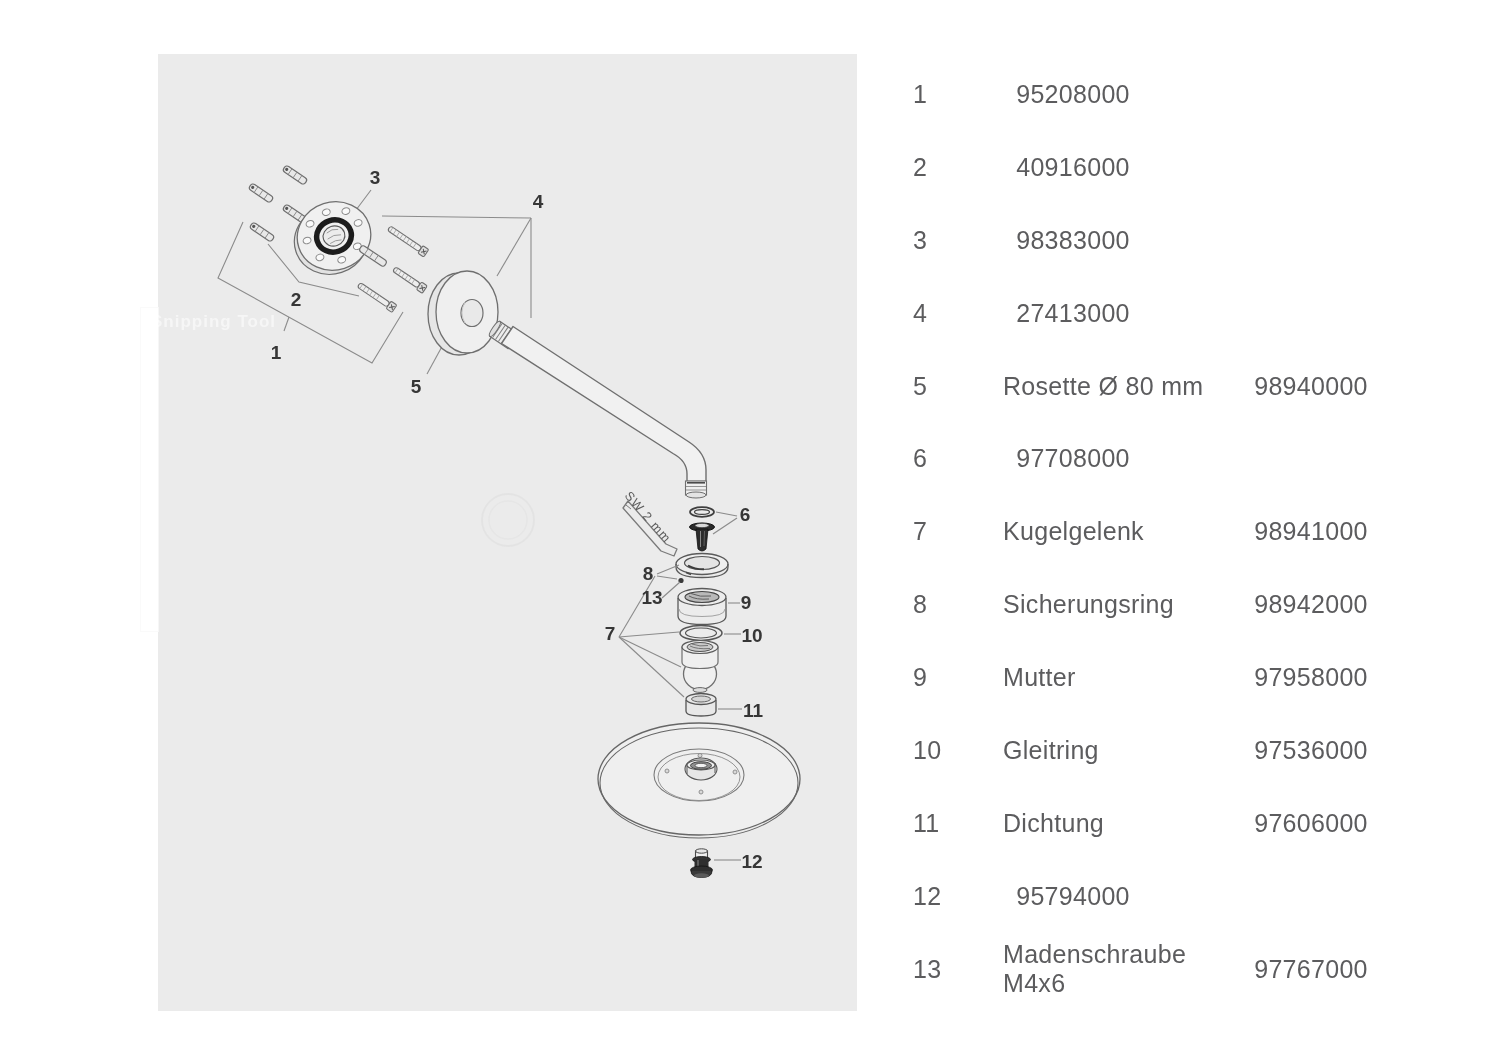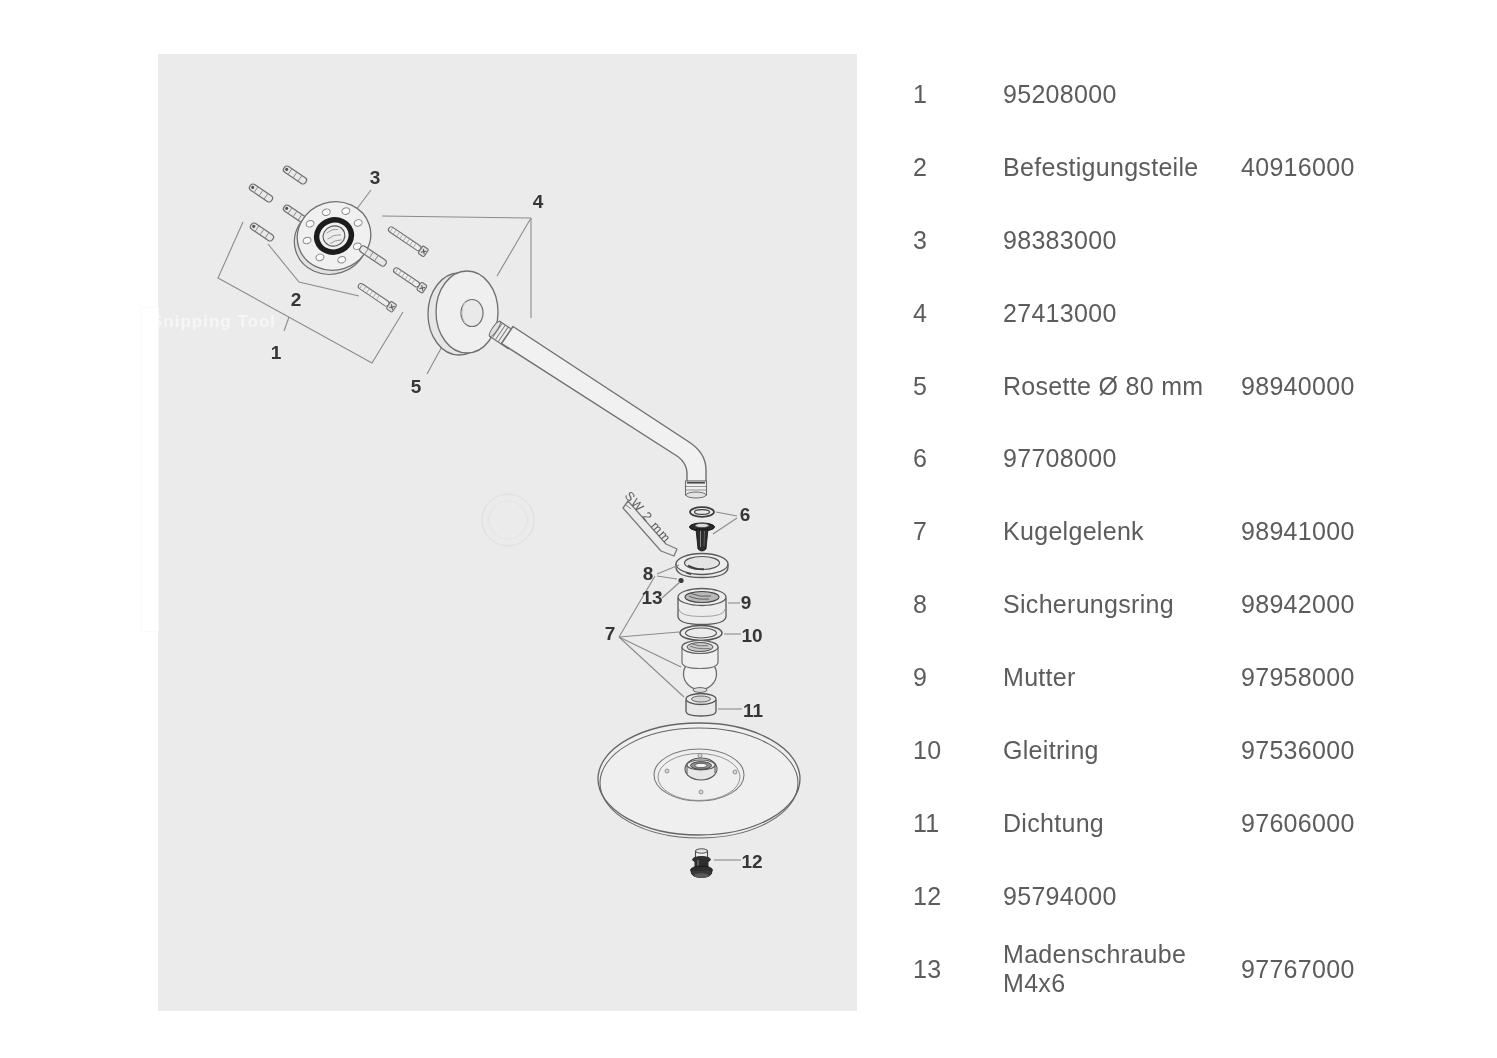--- a/index.html
+++ b/index.html
@@ -22,21 +22,21 @@
   .diagram-svg{position:absolute;left:158px;top:54px;}
   .parts-table{
     position:absolute;left:913px;top:58px;width:468px;
   }
   .part-row{
     display:flex;align-items:center;height:72.9px;
     color:#5c5c5e;font-size:25px;font-weight:400;letter-spacing:0.3px;
   }
   .part-position{width:90px;flex:none;}
   .part-name{flex:1;}
-  .part-number{width:140px;flex:none;text-align:left;}
+  .part-number{width:140px;flex:none;text-align:center;}
   svg text.callout{
     font-family:"Liberation Sans",sans-serif;font-size:19px;font-weight:bold;
     fill:#363636;
   }
   svg text.keytext{
     font-family:"Liberation Sans",sans-serif;font-size:12.5px;fill:#5a5a5a;
     letter-spacing:1.2px;
   }
 </style>
 </head>
@@ -310,21 +310,20 @@
     <text class="callout" x="652" y="604" text-anchor="middle">13</text>
   </svg>
 
   <div class="parts-table">
       <div class="part-row">
         <span class="part-position">1</span>
         <span class="part-number">95208000</span>
       </div>
       <div class="part-row">
         <span class="part-position">2</span>
-        <span class="part-name">Befestigungsteile</span>
         <span class="part-number">40916000</span>
       </div>
       <div class="part-row">
         <span class="part-position">3</span>
         <span class="part-number">98383000</span>
       </div>
       <div class="part-row">
         <span class="part-position">4</span>
         <span class="part-number">27413000</span>
       </div>

